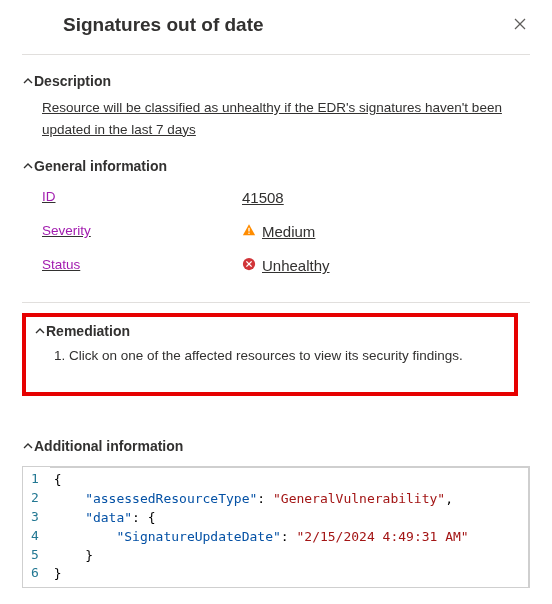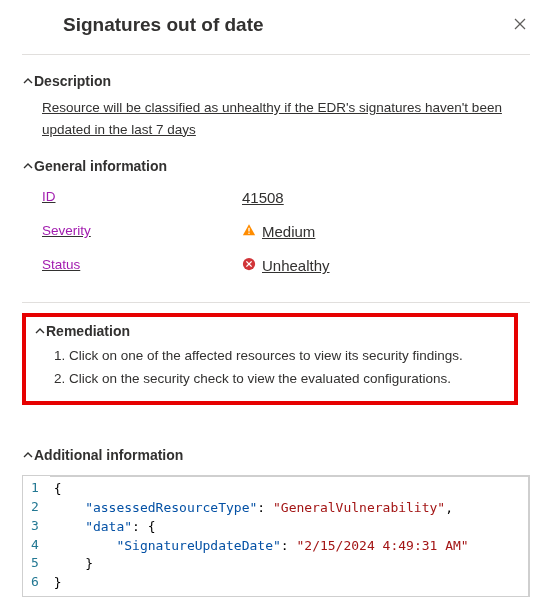--- a/index.html
+++ b/index.html
@@ -91,21 +91,21 @@
   width: 14px;
   height: 14px;
 }
 .error-icon {
   width: 14px;
   height: 14px;
 }
 .highlight-box {
   border: 4px solid #e60000;
   margin: 4px 12px 14px 0;
-  padding: 6px 8px 10px 8px;
+  padding: 6px 8px 24px 8px;
 }
 .highlight-box .section-header { padding-top: 0; }
 .remediation-steps {
   padding-left: 20px;
 }
 .remediation-steps .step {
   font-size: 13.5px;
   line-height: 1.7;
 }
 .code-box {
@@ -224,21 +224,20 @@
     <div class="section-header">
       <span class="chevron">
         <svg width="10" height="10" viewBox="0 0 10 10">
             <polyline points="1,7 5,3 9,7" fill="none" stroke="#323130" stroke-width="1.4"></polyline>
           </svg>
       </span>
       <span class="section-title">Remediation</span>
     </div>
     <div class="remediation-steps">
       <div class="step">1. Click on one of the affected resources to view its security findings.</div>
-      <div class="step">2. Click on the security check to view the evaluated configurations.</div>
     </div>
   </div>
 
   <div class="section" style="padding-top:0;margin-top:40px;">
     <div class="section-header">
       <span class="chevron">
         <svg width="10" height="10" viewBox="0 0 10 10">
             <polyline points="1,7 5,3 9,7" fill="none" stroke="#323130" stroke-width="1.4"></polyline>
           </svg>
       </span>

